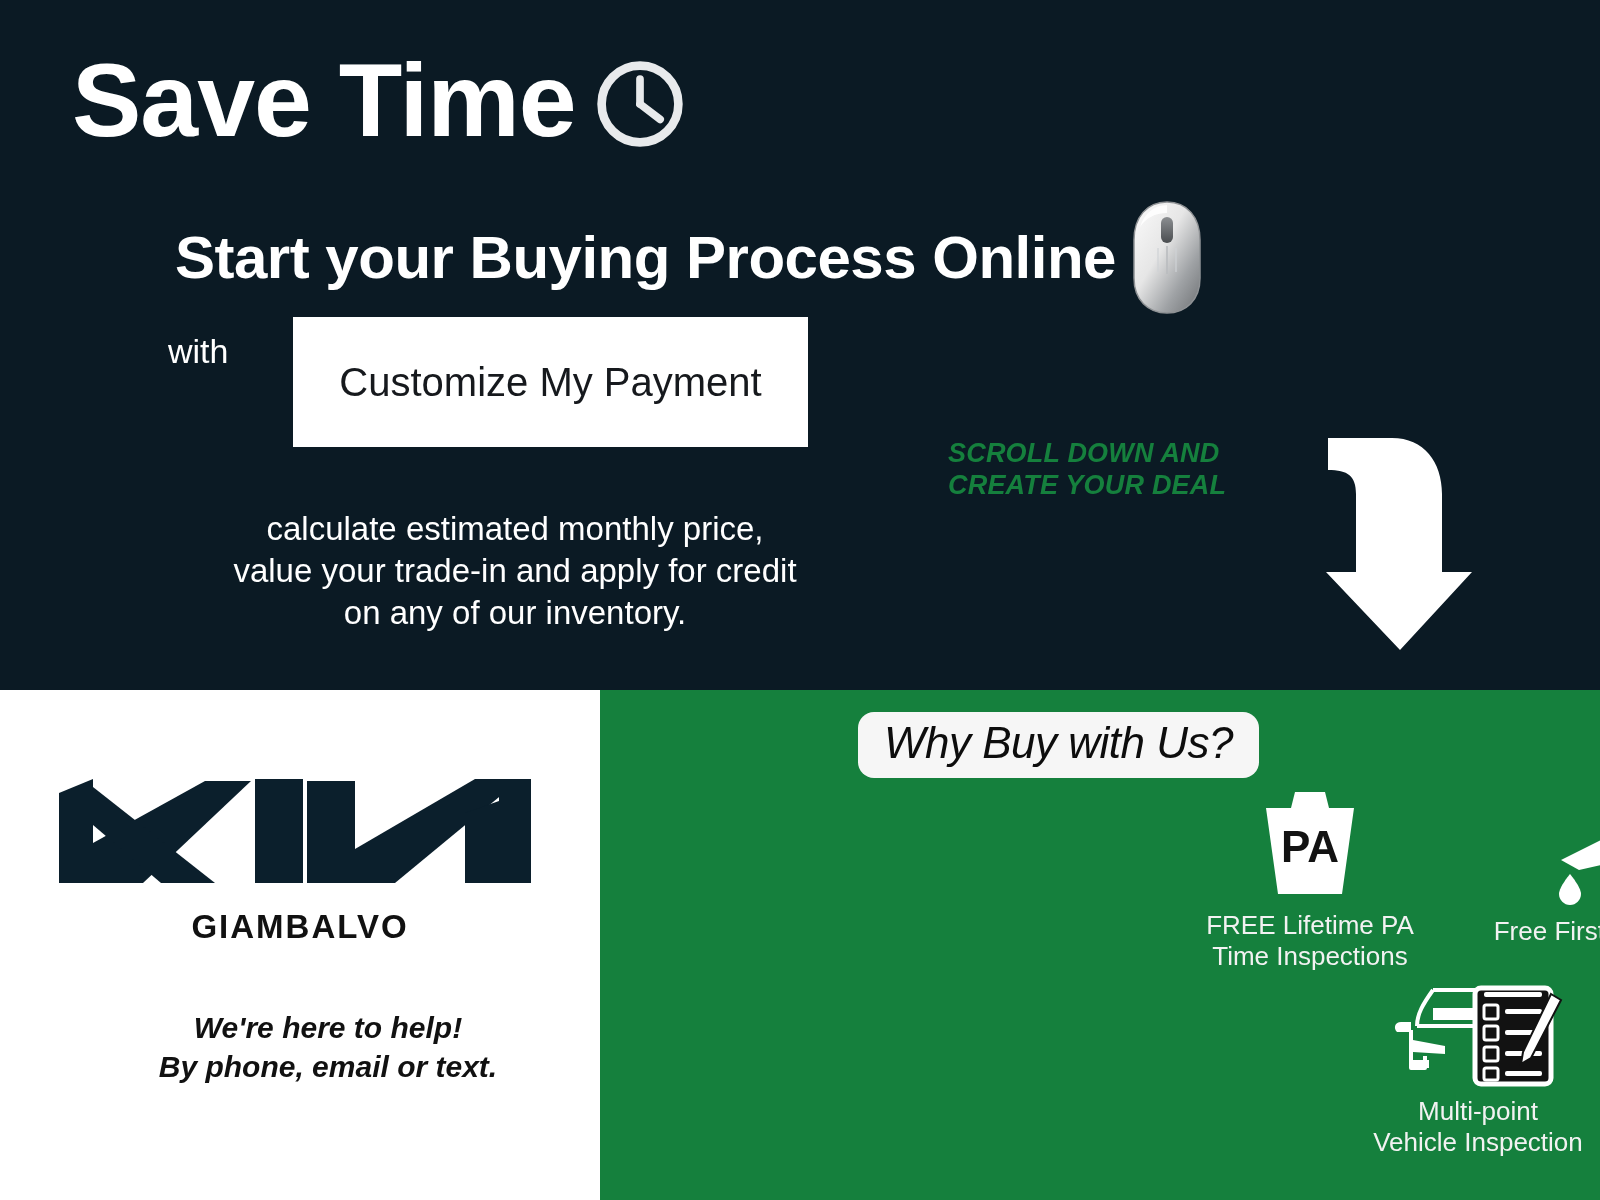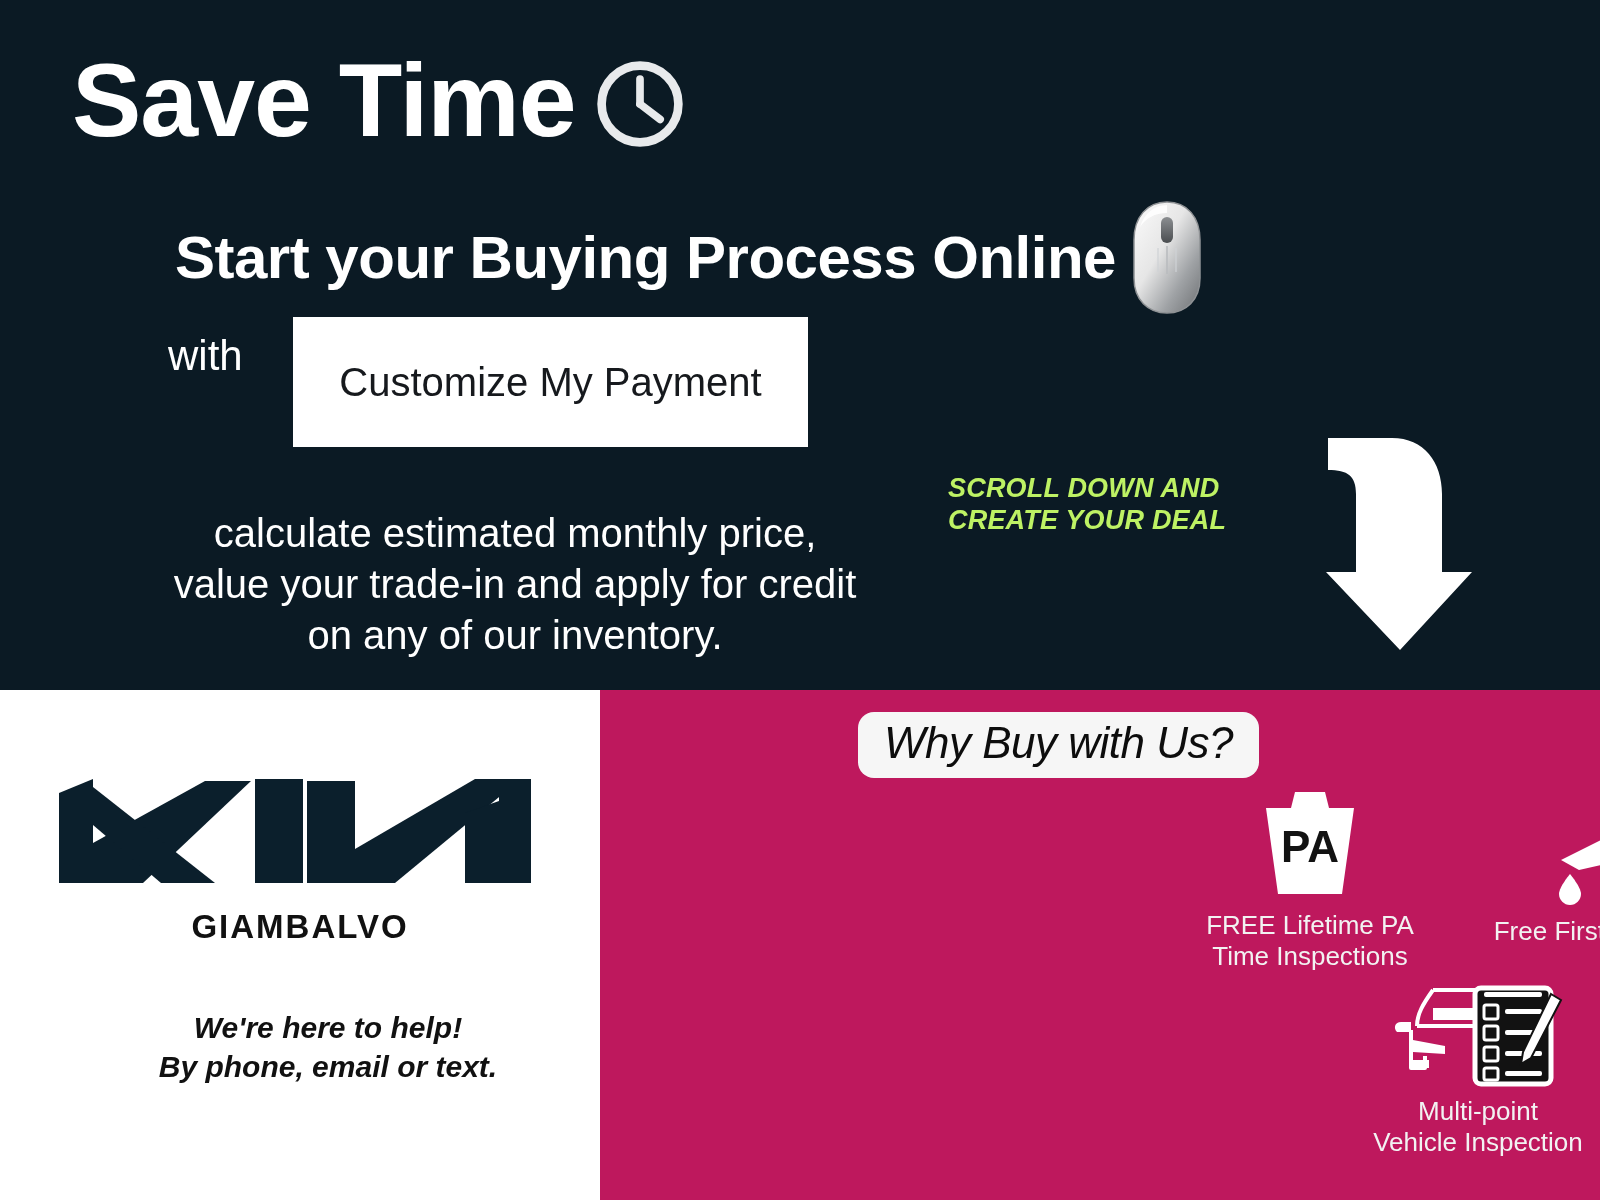--- a/index.html
+++ b/index.html
@@ -71,21 +71,21 @@
   .mouse-icon {
     display: block;
     width: 74px;
     height: 116px;
   }
 
   .with-label {
     position: absolute;
     left: 168px;
     top: 332px;
-    font-size: 42px;
+    font-size: 34px;
     color: #ffffff;
     font-weight: 400;
   }
   .cmp-box {
     position: absolute;
     left: 293px;
     top: 317px;
     width: 515px;
     height: 130px;
     background: #ffffff;
@@ -101,33 +101,33 @@
     white-space: nowrap;
   }
 
   .hero-desc {
     position: absolute;
     left: 150px;
     top: 508px;
     width: 730px;
     text-align: center;
     color: #ffffff;
-    font-size: 40px;
+    font-size: 33px;
     line-height: 1.27;
   }
 
   .scroll-note {
     position: absolute;
     left: 948px;
-    top: 473px;
+    top: 438px;
     width: 340px;
     font-size: 27px;
     font-weight: 700;
     font-style: italic;
-    color: #bef264;
+    color: #15803d;
     line-height: 1.18;
     letter-spacing: 0.2px;
   }
   .arrow-icon {
     position: absolute;
     left: 1296px;
     top: 432px;
     width: 176px;
     height: 222px;
   }
@@ -173,21 +173,21 @@
     padding-left: 28px;
   }
 
   
   .why-panel {
     position: absolute;
     left: 600px;
     top: 690px;
     width: 1000px;
     height: 510px;
-    background: #be185d;
+    background: #15803d;
     overflow: hidden;
   }
   .why-pill {
     position: absolute;
     left: 258px;
     top: 22px;
     padding: 6px 26px 10px 26px;
     background: #f6f6f6;
     border-radius: 16px;
   }

